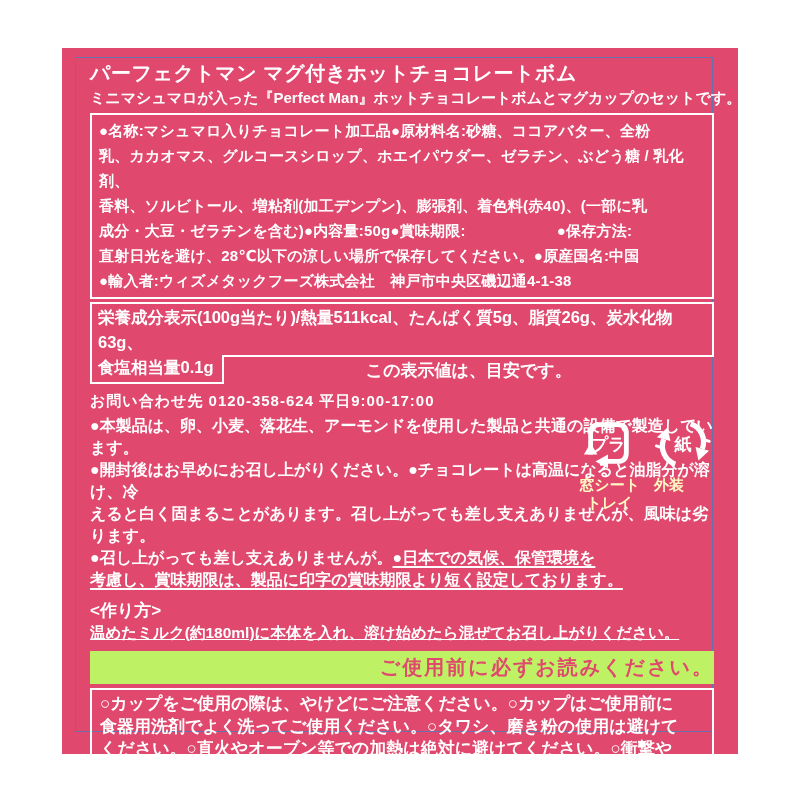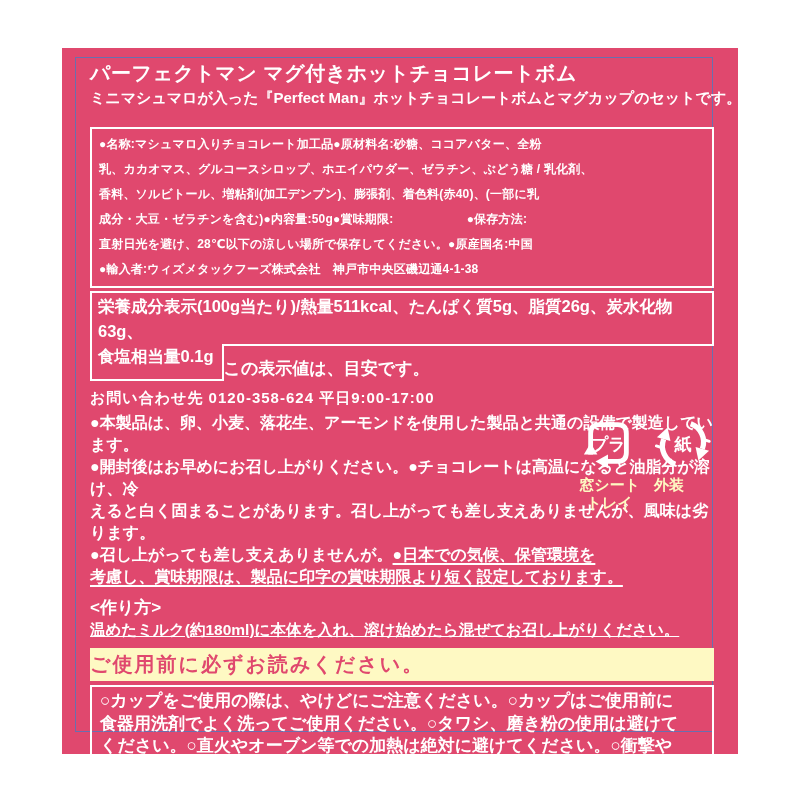--- a/index.html
+++ b/index.html
@@ -4,34 +4,34 @@
 <style>
   * { margin:0; padding:0; box-sizing:border-box; }
   html,body { width:800px; height:800px; background:#ffffff; font-family:"Liberation Sans","DejaVu Sans",sans-serif; }
   .page { position:relative; width:800px; height:800px; background:#ffffff; overflow:hidden; }
   .label { position:absolute; left:62px; top:48px; width:676px; height:706px; background:#e0486e; color:#ffffff; }
   .inner-border { position:absolute; left:13px; top:9px; width:638px; height:675px; border:1px solid #6a6fae; pointer-events:none; }
   .content { position:absolute; left:28px; top:12px; width:624px; font-weight:bold; }
   .prelines { white-space:pre-line; }
   .title { font-size:20px; letter-spacing:0.5px; line-height:26px; }
   .subtitle { font-size:15px; line-height:20px; margin-top:2px; white-space:nowrap; }
-  .ing-box { margin-top:19px; border:2.5px solid #ffffff; padding:3px 7px 4px 7px; font-size:12px; line-height:25px; letter-spacing:0.2px; }
+  .ing-box { margin-top:5px; border:2.5px solid #ffffff; padding:3px 7px 4px 7px; font-size:15px; line-height:25px; letter-spacing:0.2px; }
   .nutri { margin-top:3px; font-size:16.5px; line-height:25px; }
   .nutri-l1 { border:2.5px solid #ffffff; border-bottom:none; padding:1px 6px 0 6px; }
   .nutri-row { display:flex; align-items:stretch; }
   .nutri-l2 { border:2.5px solid #ffffff; border-top:none; padding:0 8px 2px 6px; }
-  .nutri-fill { flex:1; border-top:2.5px solid #ffffff; text-align:left; padding-top:10px; font-size:17px; }
+  .nutri-fill { flex:1; border-top:2.5px solid #ffffff; text-align:center; padding-top:1px; font-size:17px; }
   .contact { margin-top:5px; font-size:15px; line-height:23px; letter-spacing:1px; }
   .notes { margin-top:3px; font-size:16px; line-height:22px; }
   .pkg-line { font-size:16px; line-height:22px; }
   .uline { text-decoration:underline; text-decoration-thickness:2px; text-underline-offset:3px; }
   .recipe-head { margin-top:9px; font-size:17px; line-height:22px; }
   .recipe-body { font-size:15.5px; line-height:22px;text-decoration:underline; }
   .warnbox { margin-top:7px; }
-  .warn-head { background:#fef9c3; color:#e0486e; text-align:left; font-size:20px; line-height:33px; height:33px; letter-spacing:2px; }
+  .warn-head { background:#bef264; color:#e0486e; text-align:right; font-size:20px; line-height:33px; height:33px; letter-spacing:2px; }
   .warn-body { margin-top:4px; border:2.5px solid #ffffff; padding:3px 8px 4px 8px; font-size:17px; line-height:22.5px; }
   .recycle { position:absolute; top:368px; right:26px; display:flex; gap:14px; text-align:center; font-weight:bold; }
   .ricon { display:flex; flex-direction:column; align-items:flex-start; }
   .ricon .glyph { position:relative; width:58px; height:56px; }
   .ricon .glyph .mark { position:absolute; left:0; top:0; width:100%; height:100%; display:flex; align-items:center; justify-content:center; font-size:17px; color:#ffffff; letter-spacing:0; }
   .ricon .cap { margin-top:4px; font-size:15px; line-height:18px; color:#fef9c3; white-space:pre-line; }
 </style>
 </head>
 <body>
 

